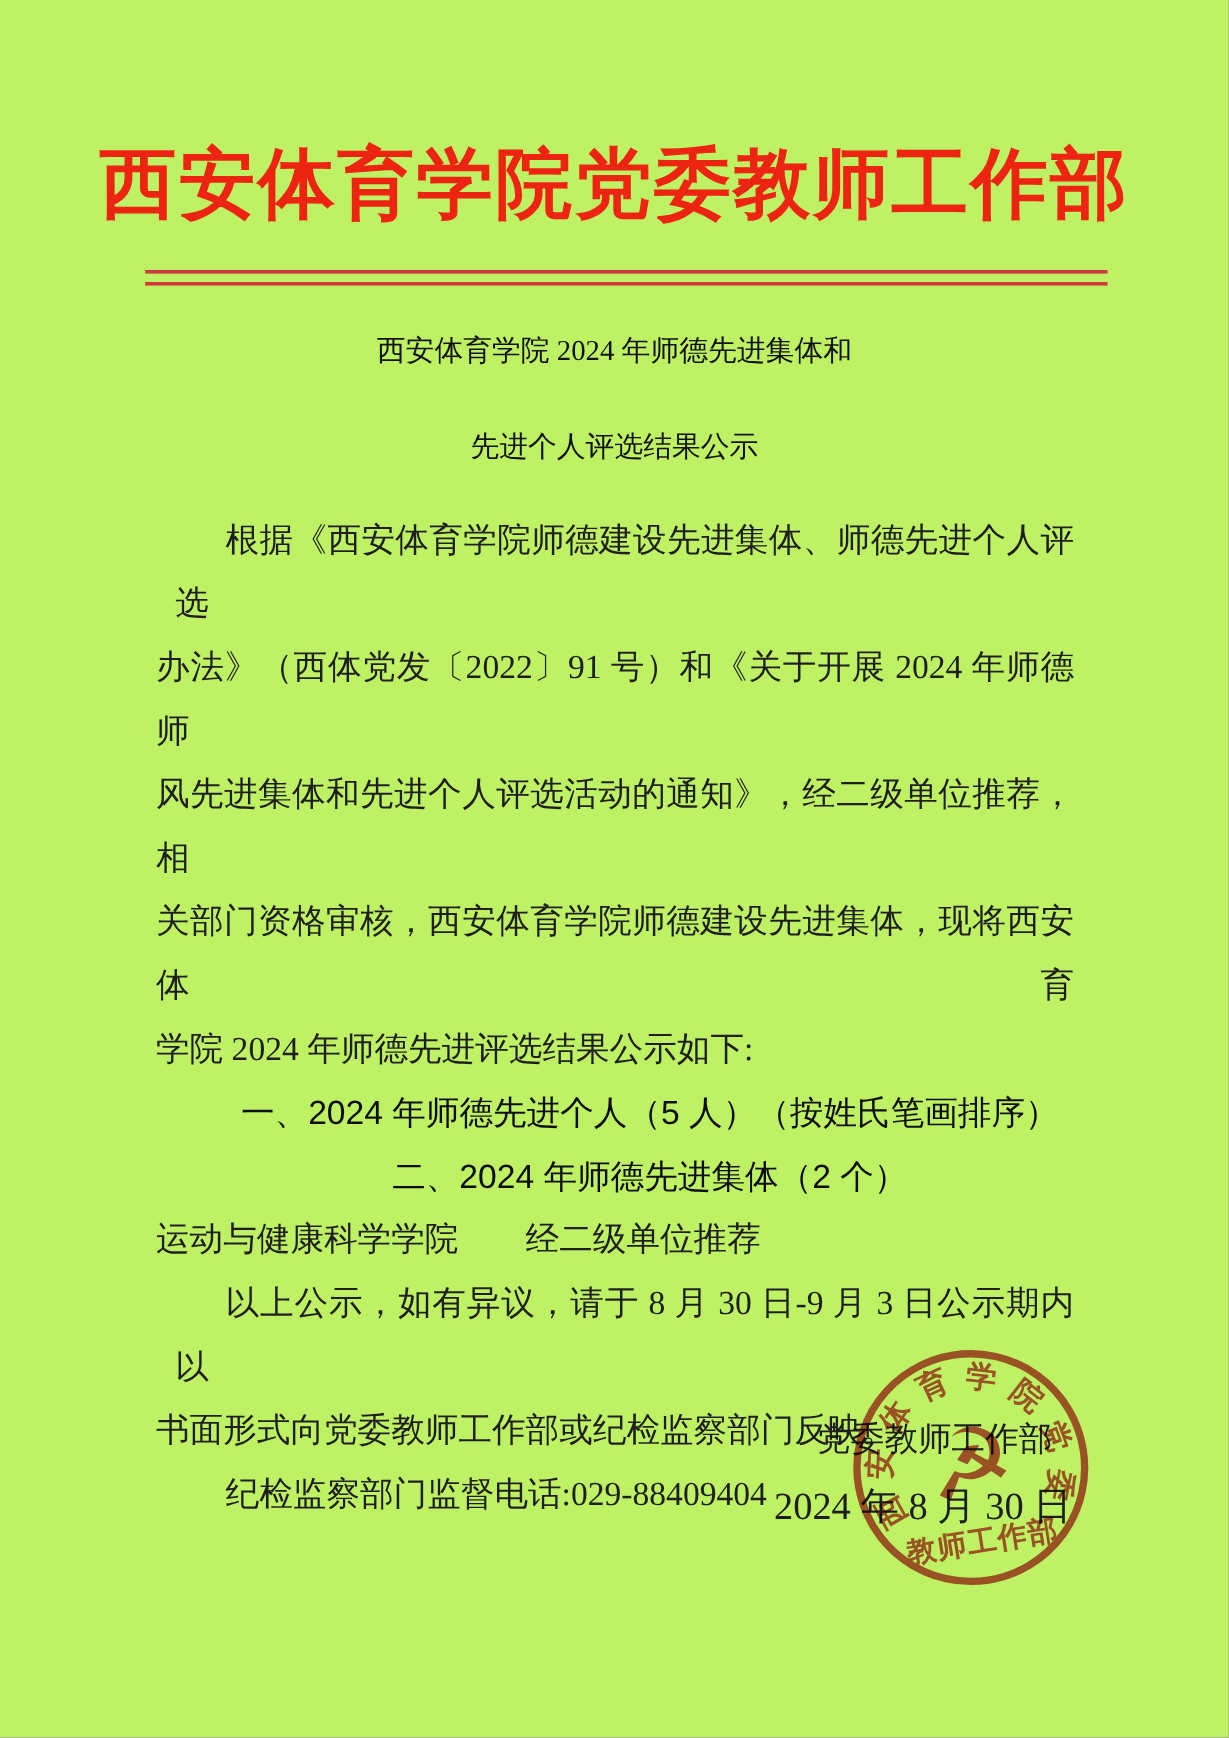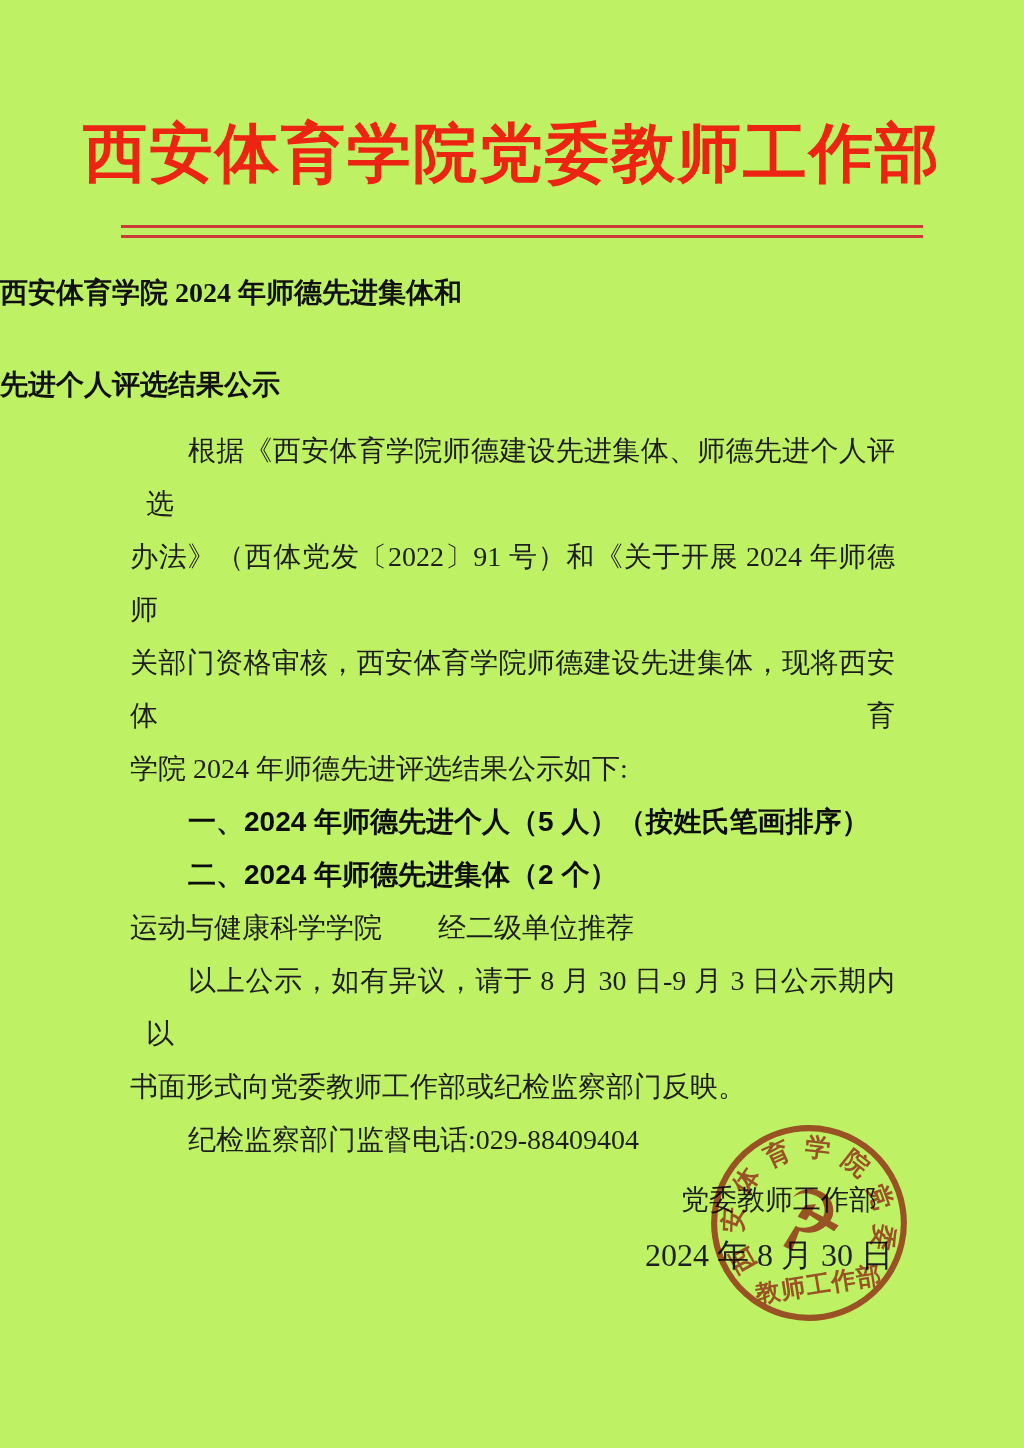--- a/index.html
+++ b/index.html
@@ -28,40 +28,41 @@
     font-family:"Liberation Serif","DejaVu Serif",serif;
     white-space:nowrap;
   }
   .double-rule{
     position:absolute;top:225px;left:121px;width:802px;height:7px;
     border-top:3px solid var(--rule-red);
     border-bottom:3px solid var(--rule-red);
   }
   .doc-title{
     position:absolute;left:0;right:0;
-    text-align:left;
-    font-size:28px;line-height:42px;
-    font-weight:bold;
+    text-align:center;
+    font-size:24px;line-height:42px;
+    font-weight:normal;
     color:#111;
     white-space:nowrap;
   }
   .doc-title.l1{top:272px;}
-  .doc-title.l2{top:364px;}
+  .doc-title.l2{top:352px;}
   .body-block{
     position:absolute;top:424px;left:130px;width:765px;
     font-size:28px;line-height:53px;
     color:var(--ink);
   }
   .line{white-space:pre-wrap;}
   .indent{text-indent:42px;margin-left:16px;}
   .jl{text-align:justify;text-align-last:justify;}
   .hei{
     font-family:"Liberation Sans","DejaVu Sans",sans-serif;
-    font-weight:bold;
+    font-weight:normal;
     color:#0d0d0d;
+    text-align:center;
   }
   .sig-name{
     position:absolute;top:1184px;right:147px;
     font-size:28px;line-height:32px;white-space:nowrap;text-align:center;
   }
   .sig-date{
     position:absolute;top:1239px;right:131px;
     font-size:32px;line-height:32px;white-space:nowrap;
   }
   .stamp{
@@ -90,20 +91,21 @@
   <div class="header-title">西安体育学院党委教师工作部</div>
 
   <div class="double-rule"></div>
 
   <div class="doc-title l1">西安体育学院 2024 年师德先进集体和</div>
   <div class="doc-title l2">先进个人评选结果公示</div>
 
   <div class="body-block">
     <div class="line indent jl">根据《西安体育学院师德建设先进集体、师德先进个人评选</div>
     <div class="line jl">办法》（西体党发〔2022〕91 号）和《关于开展 2024 年师德师</div>
+    <div class="line jl">风先进集体和先进个人评选活动的通知》，经二级单位推荐，相</div>
     <div class="line jl">关部门资格审核，西安体育学院师德建设先进集体，现将西安体育</div>
     <div class="line">学院 2024 年师德先进评选结果公示如下:</div>
 
     <div class="line indent hei">一、2024 年师德先进个人（5 人）（按姓氏笔画排序）</div>
 
     <div class="line indent hei">二、2024 年师德先进集体（2 个）</div>
     <div class="line">运动与健康科学学院　　经二级单位推荐</div>
 
     <div class="line indent jl">以上公示，如有异议，请于 8 月 30 日-9 月 3 日公示期内以</div>
     <div class="line">书面形式向党委教师工作部或纪检监察部门反映。</div>

